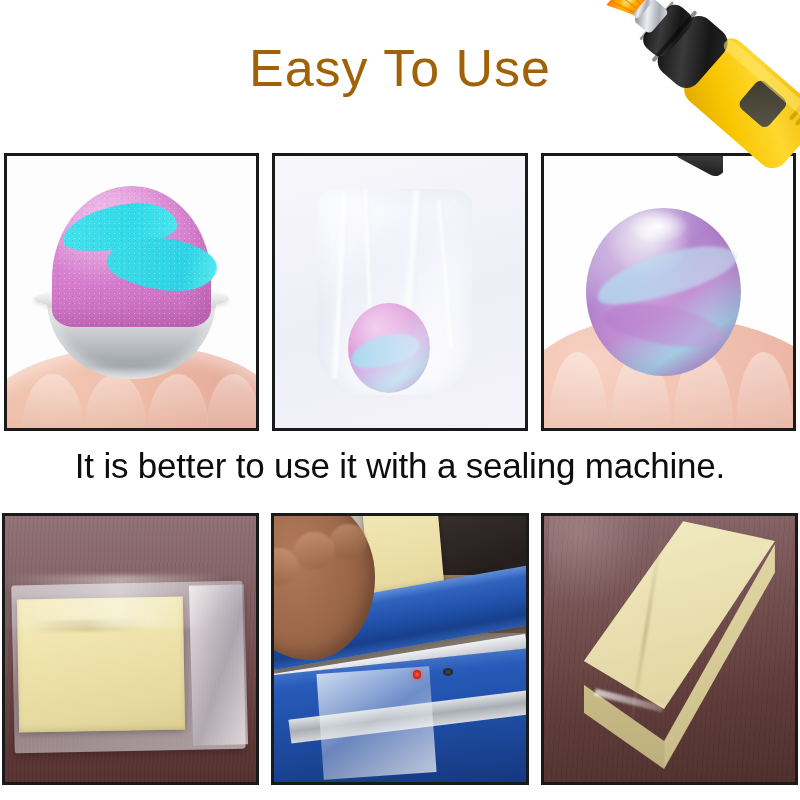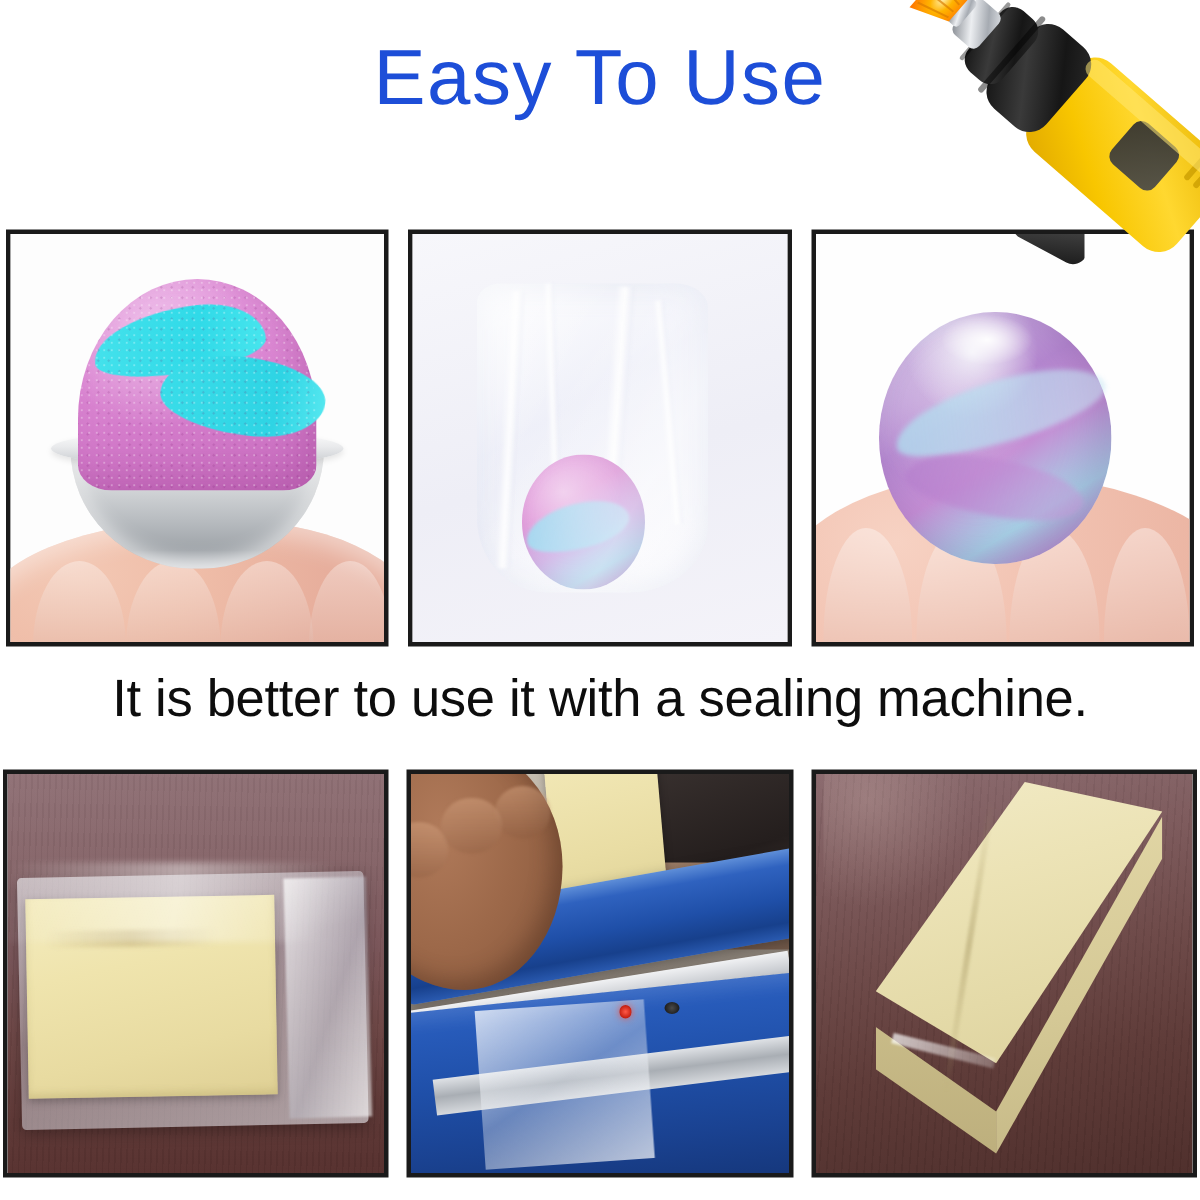--- a/index.html
+++ b/index.html
@@ -13,28 +13,28 @@
     position: relative;
     overflow: hidden;
     font-family: "Liberation Sans", sans-serif;
     -webkit-font-smoothing: antialiased;
   }
 
   
   .headline {
     position: absolute;
     left: 0;
-    top: 22px;
+    top: 38px;
     width: 800px;
     text-align: center;
     font-size: 52px;
     line-height: 60px;
     font-weight: 400;
     letter-spacing: 1px;
-    color: #1d4ed8;
+    color: #a16207;
     z-index: 6;
     white-space: nowrap;
   }
 
   
   .caption {
     position: absolute;
     left: 0;
     top: 444px;
     width: 800px;

